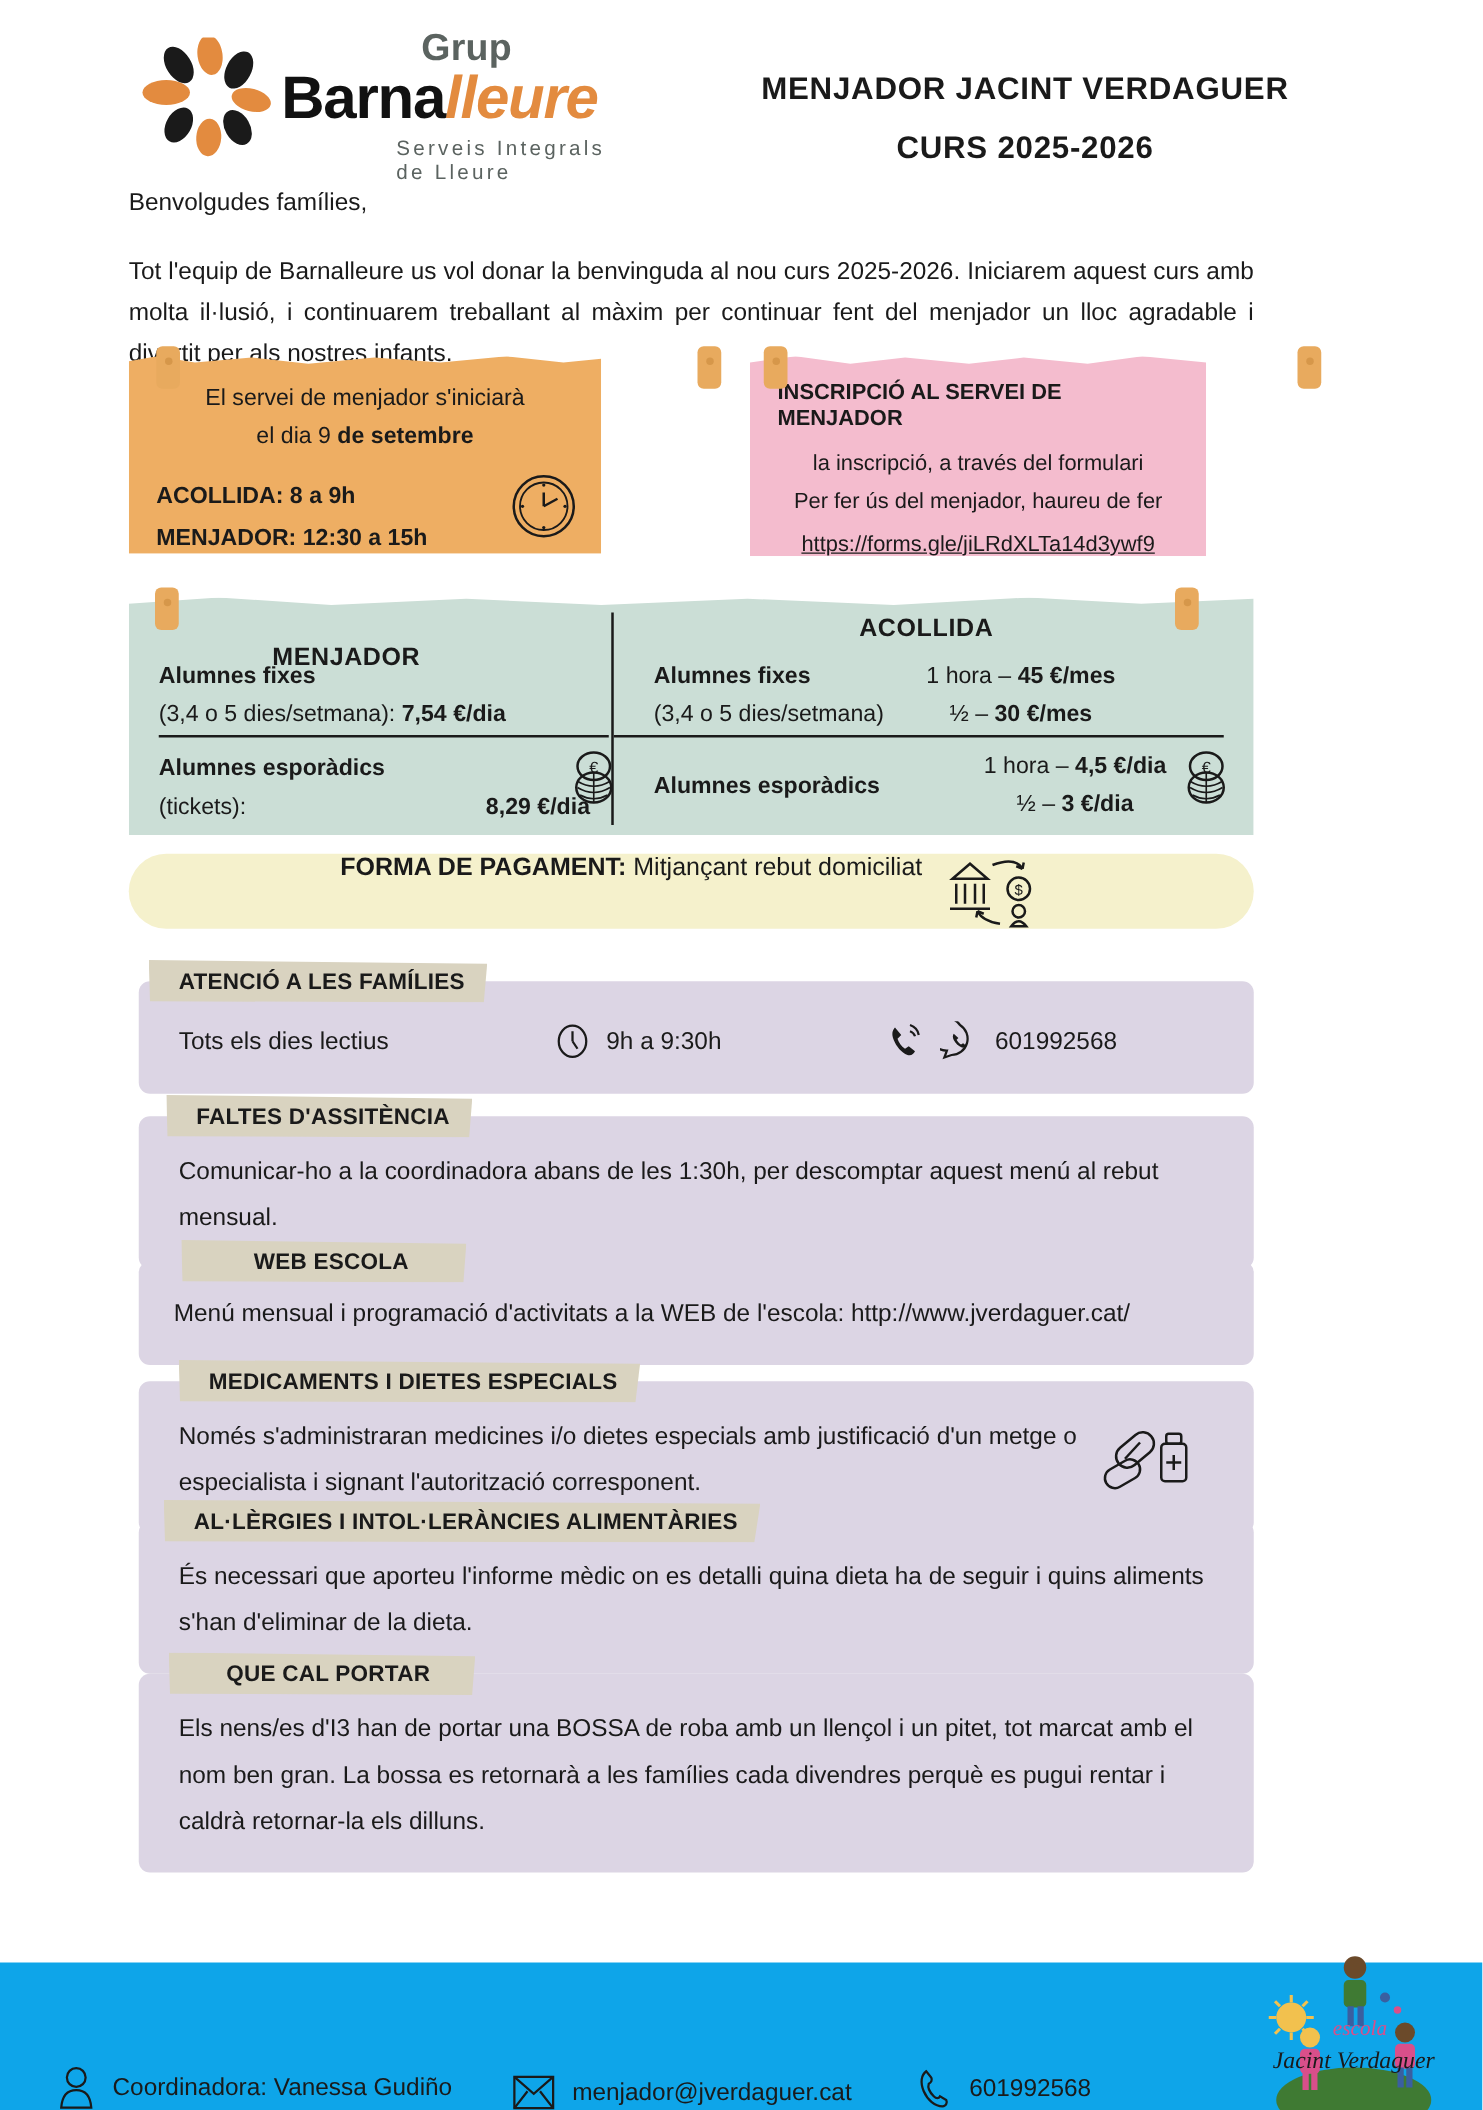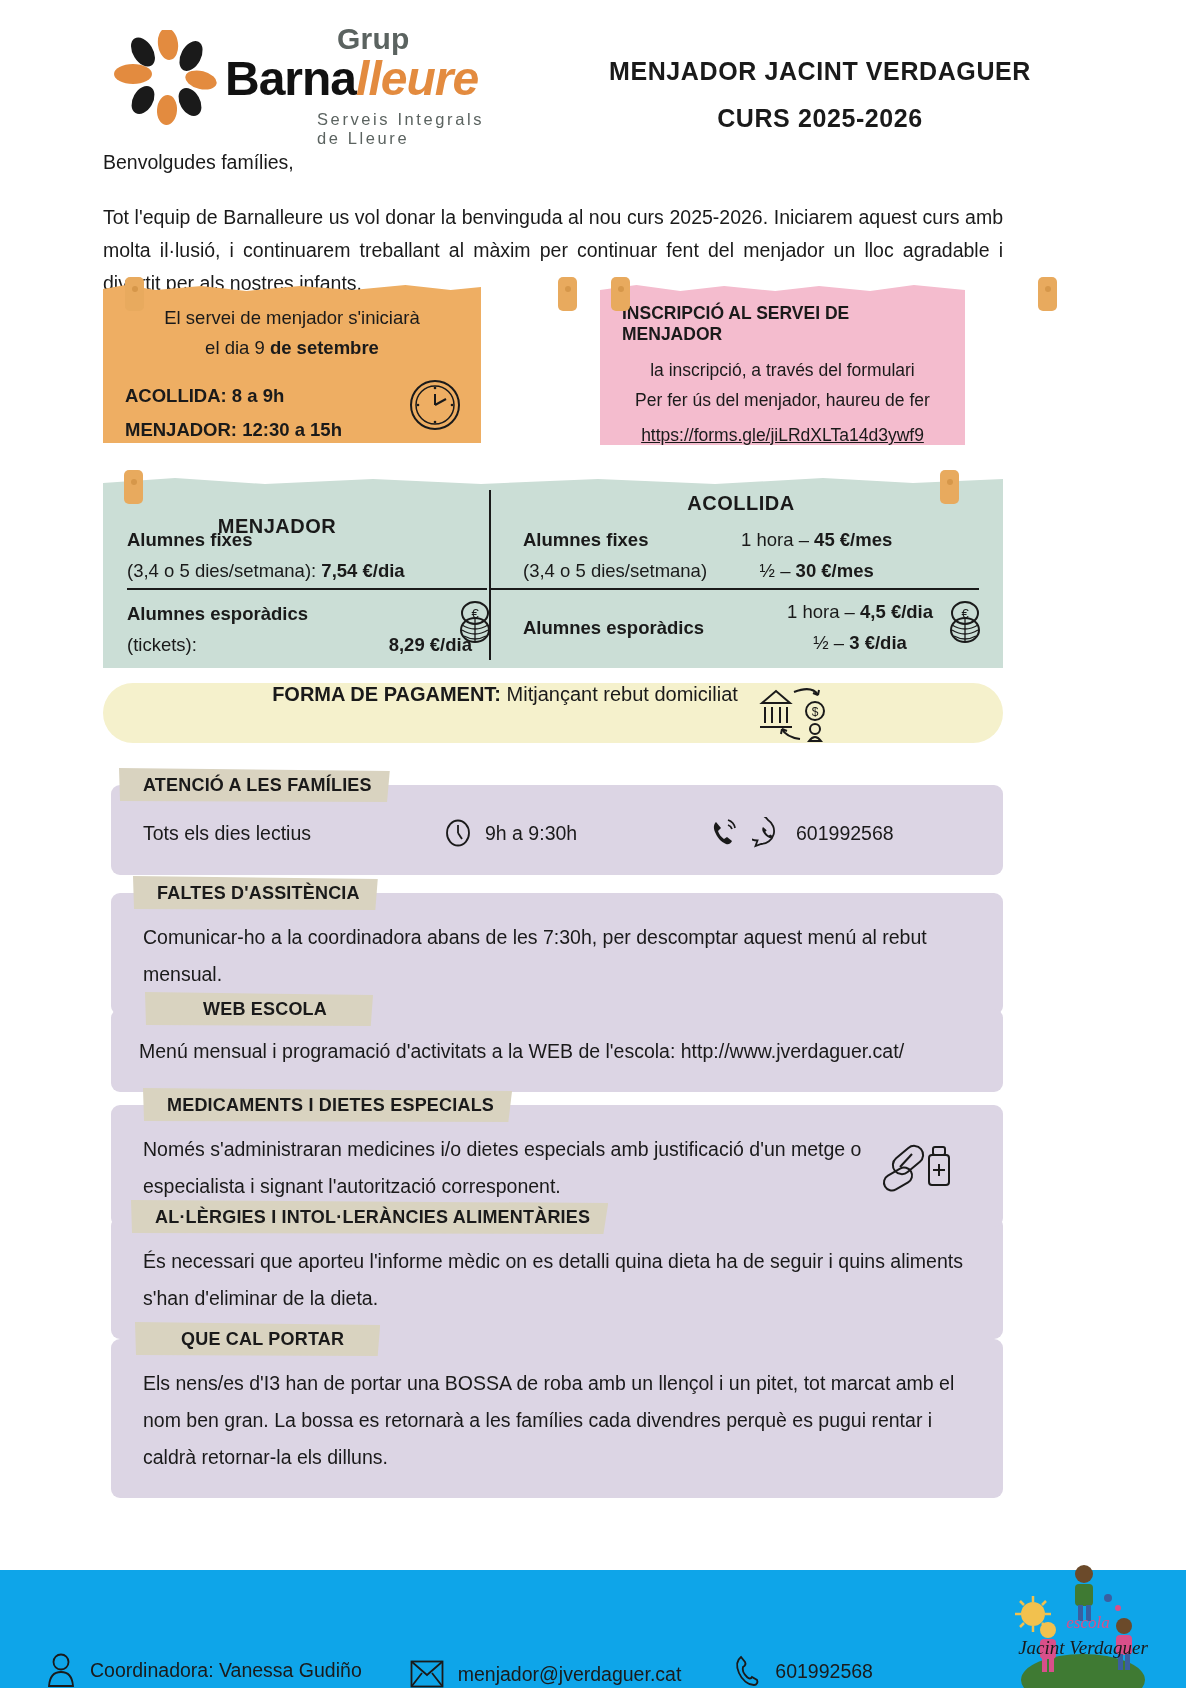--- a/index.html
+++ b/index.html
@@ -339,21 +339,21 @@
           </span>
           <span>601992568</span>
         </div>
       </div>
     </div>
   </div>
 
   <div class="section" style="top:876px; height:128px;">
     <div class="sec-label" style="left:30px;">FALTES D'ASSITÈNCIA</div>
     <div class="sec-body">
-      <p>Comunicar-ho a la coordinadora abans de les 7:30h, per descomptar aquest menú al rebut mensual.</p>
+      <p>Comunicar-ho a la coordinadora abans de les 1:30h, per descomptar aquest menú al rebut mensual.</p>
     </div>
   </div>
 
   <div class="section" style="top:992px; height:100px;">
     <div class="sec-label" style="left:42px; padding:0 46px 0 58px;">WEB ESCOLA</div>
     <div class="sec-body" style="padding:24px 30px 22px 28px;">
       <p>Menú mensual i programació d'activitats a la WEB de l'escola: http://www.jverdaguer.cat/</p>
     </div>
   </div>
 

